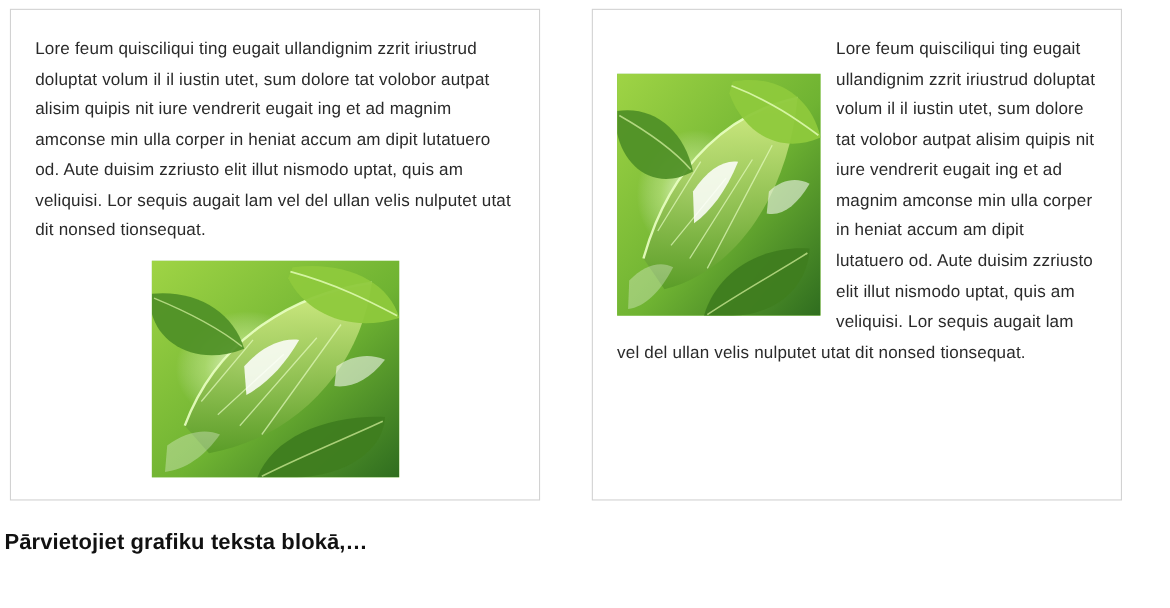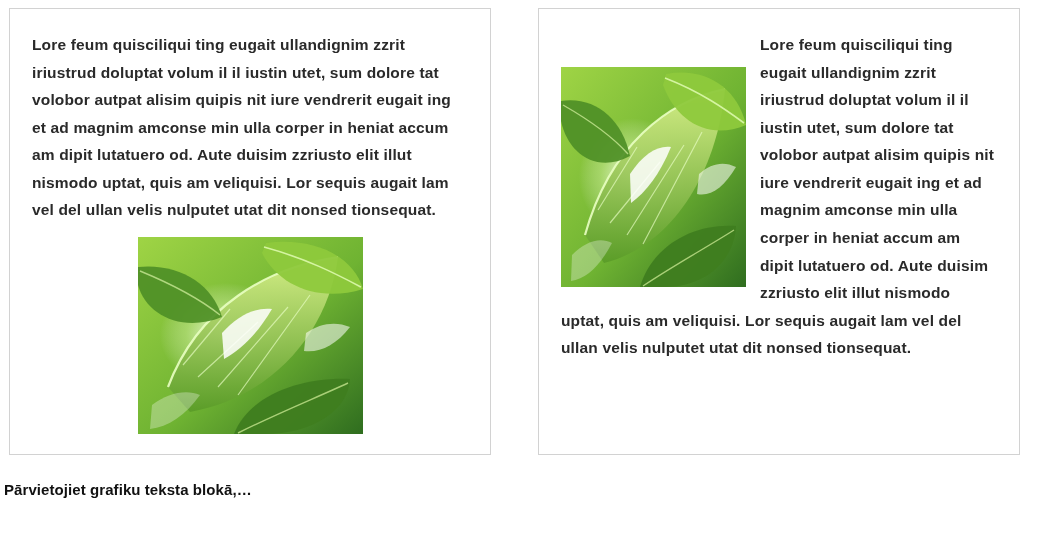--- a/index.html
+++ b/index.html
@@ -20,21 +20,20 @@
     height: 553px;
   }
   .panel {
     position: absolute;
     top: 8px;
     width: 482px;
     height: 447px;
     background: #ffffff;
     border: 1px solid #d2d2d2;
     box-sizing: border-box;
-    font-weight: bold;
   }
   .panel-left { left: 9px; }
   .panel-right { left: 538px; }
 
   .doc-body {
     position: absolute;
     left: 22px;
     right: 22px;
     top: 22px;
     font-size: 15.5px;
@@ -73,21 +72,21 @@
     background: #7cc142;
   }
   .leaf-photo svg {
     display: block;
     width: 100%;
     height: 100%;
   }
 
   .caption {
     position: absolute;
-    font-size: 15px;
+    font-size: 20px;
     font-weight: bold;
     color: #111111;
     line-height: 1.35;
     letter-spacing: 0.005em;
   }
   .caption-left {
     left: 4px;
     top: 480px;
     width: 470px;
   }

